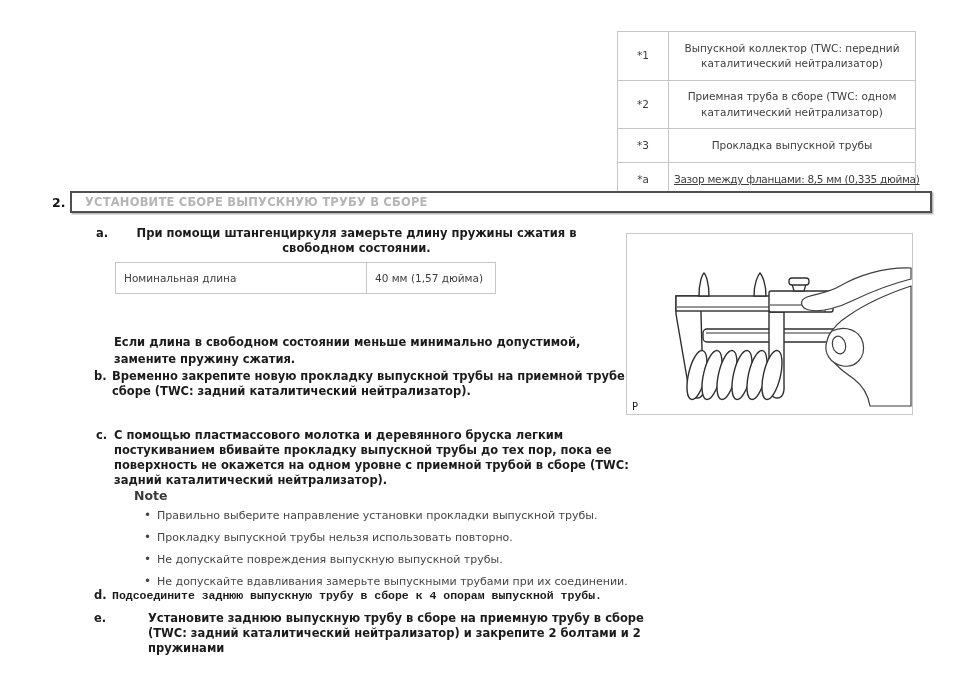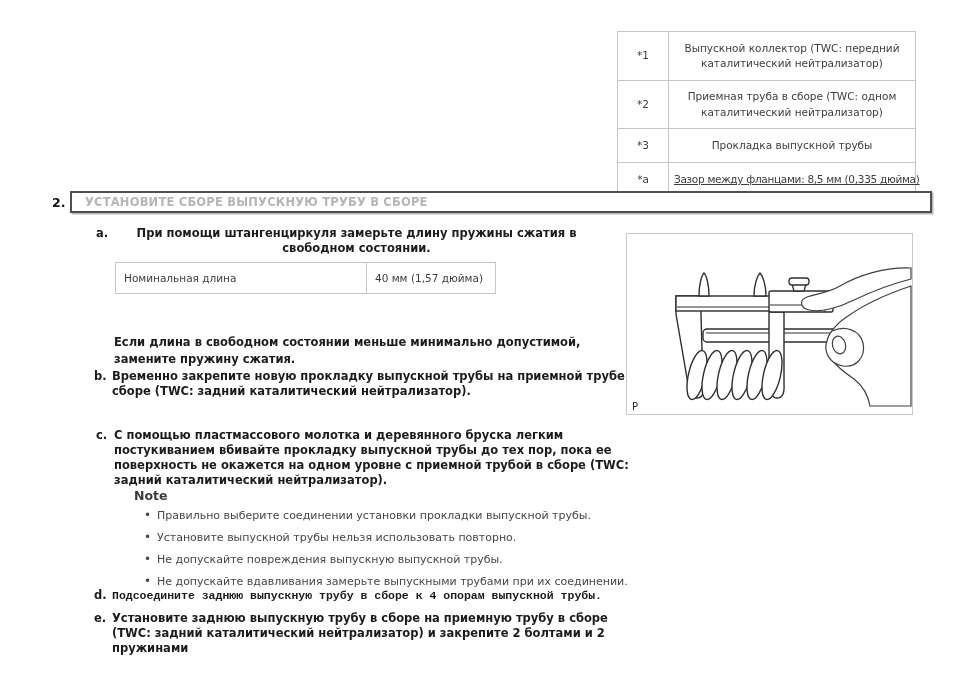--- a/index.html
+++ b/index.html
@@ -42,21 +42,21 @@
   
   .step {
     position:absolute; display:flex; gap:4px;
     font-size:11.5px; font-weight:bold; color:#1b1b1b; line-height:15px;
   }
   .step .step-label { flex:0 0 14px; }
   .step-a { left:96px; top:226px; }  .step-a .step-text { max-width:485px;text-align:center; }
   .step-b { left:94px; top:369px; }  .step-b .step-text { max-width:548px; }
   .step-c { left:96px; top:428px; }  .step-c .step-text { max-width:528px; }
   .step-d { left:94px; top:588px; }  .step-d .step-text { max-width:620px;font-family:Liberation Mono, monospace; }
-  .step-e { left:94px; top:611px; }  .step-e .step-text { max-width:525px; }
+  .step-e { left:94px; top:611px; }  .step-e .step-text { max-width:525px;margin-left:36px; }
 
   
   .spec-table {
     position:absolute; left:115px; top:262px;
     border-collapse:collapse; table-layout:fixed;
     font-size:10.5px; color:#3d3d3d;
   }
   .spec-table td {
     border:1px solid #c6c6c6; padding:0 8px; height:30px; vertical-align:middle;
     white-space:nowrap; overflow:hidden;
@@ -187,25 +187,25 @@
 
   <div class="step step-c">
     <span class="step-label">c.</span>
     <span class="step-text">С помощью пластмассового молотка и деревянного бруска легким постукиванием вбивайте прокладку выпускной трубы до тех пор, пока ее поверхность не окажется на одном уровне с приемной трубой в сборе (TWC: задний каталитический нейтрализатор).</span>
   </div>
 
   <div class="note-title">Note</div>
   <ul class="note-list">
     <li>
       <span class="bullet">•</span>
-      <span>Правильно выберите соединении установки прокладки выпускной трубы.</span>
-    </li>
-    <li>
-      <span class="bullet">•</span>
-      <span>Установите выпускной трубы нельзя использовать повторно.</span>
+      <span>Правильно выберите направление установки прокладки выпускной трубы.</span>
+    </li>
+    <li>
+      <span class="bullet">•</span>
+      <span>Прокладку выпускной трубы нельзя использовать повторно.</span>
     </li>
     <li>
       <span class="bullet">•</span>
       <span>Не допускайте повреждения выпускную выпускной трубы.</span>
     </li>
     <li>
       <span class="bullet">•</span>
       <span>Не допускайте вдавливания замерьте выпускными трубами при их соединении.</span>
     </li>
   </ul>

